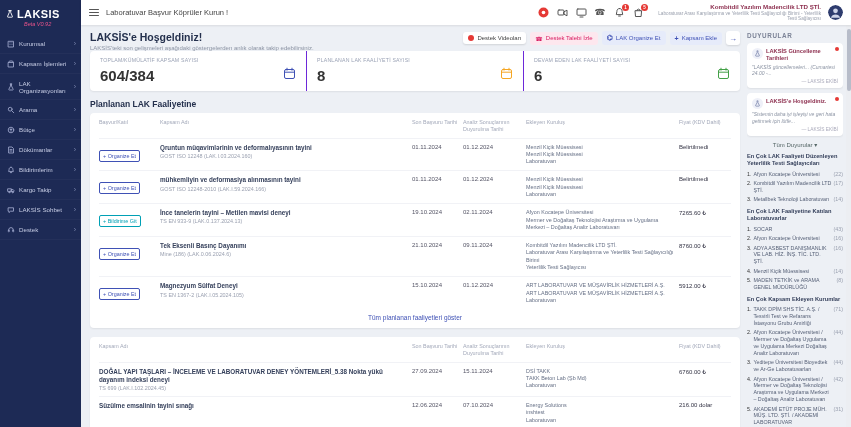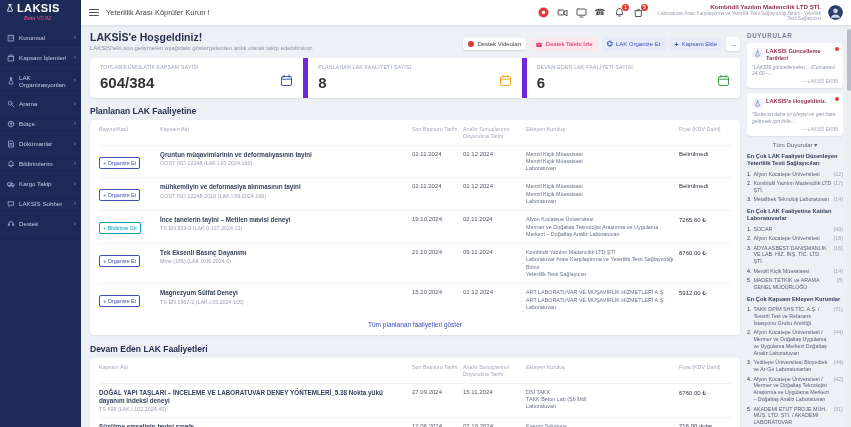--- a/index.html
+++ b/index.html
@@ -1,21 +1,21 @@
 <!DOCTYPE html>
 <html><head>
 <meta charset="utf-8">
 <style>
   *{box-sizing:border-box;margin:0;padding:0}
   html,body{width:851px;height:427px;overflow:hidden}
   body{font-family:"Liberation Sans","DejaVu Sans",sans-serif;background:#edf0f5;color:#333;display:flex;position:relative}
 
   
   .sidebar{width:81px;min-width:81px;background:#1d2a55;display:flex;flex-direction:column;color:#c6cce4}
-  .logo{display:flex;align-items:center;gap:3px;padding:2px 6px 1px 6px}
+  .logo{display:flex;align-items:center;gap:3px;padding:8px 6px 1px 6px}
   .logo-text{color:#fff;font-weight:bold;font-size:11px;letter-spacing:.4px}
   .beta{color:#e8538a;font-size:5.5px;font-style:italic;padding:0 6px 7px 24px}
   .menu-item{display:flex;align-items:center;gap:4px;padding:5.5px 5px 5.5px 7px;cursor:pointer;border-bottom:1px solid rgba(255,255,255,.03)}
   .menu-item .lbl{flex:1;font-size:6.2px;line-height:1.15}
   .menu-item .chev{color:#7d87ae;font-size:7px}
   .mi{width:8px;height:8px;flex-shrink:0;display:flex}
   .mi svg{width:8px;height:8px;stroke:#9aa3c7;fill:none;stroke-width:.9;stroke-linecap:round;stroke-linejoin:round}
 
   
   .content{flex:1;display:flex;flex-direction:column;min-width:0}
@@ -34,35 +34,35 @@
   .company-name{font-size:6.2px;font-weight:bold;color:#8d2f4f;white-space:nowrap}
   .company-sub{font-size:4.7px;color:#9aa0ae}
   .avatar{width:15px;height:15px;border-radius:50%;overflow:hidden;flex-shrink:0;cursor:pointer}
 
   
   .bodyarea{flex:1;display:flex;padding:6px 8px 0 9px;gap:7px;min-height:0}
   .main{flex:1;min-width:0}
   .rpanel{width:96px;min-width:96px;overflow:hidden}
 
   
-  .welcome{display:flex;align-items:flex-end;margin-bottom:7px}
+  .welcome{display:flex;align-items:flex-start;}
   .w-title{font-size:10.5px;font-weight:bold;color:#24304d}
   .w-sub{font-size:6px;color:#8b93a3;margin-top:2px}
   .w-btns{margin-left:auto;display:flex;gap:4px;align-items:center}
   .btn{font-size:6px;padding:3px 5px;border-radius:3px;display:flex;align-items:center;gap:3px;cursor:pointer;white-space:nowrap;border:none}
   .btn-white{background:#fff;color:#444;box-shadow:0 1px 2px rgba(0,0,0,.12)}
   .btn-red{background:#fde7ee;color:#d81b60}
   .btn-blue{background:#e6ebfa;color:#3f51b5}
   .btn-arrow{background:#fff;box-shadow:0 1px 2px rgba(0,0,0,.12);width:14px;height:14px;border-radius:3px;display:flex;align-items:center;justify-content:center;color:#3f51b5;font-size:8px;cursor:pointer}
   .dot-red{width:6px;height:6px;border-radius:50%;background:#e53935;display:inline-block}
   .plus-g{font-size:7px;font-weight:bold}
 
   
   .stats{background:#fff;border-radius:4px;display:flex;box-shadow:0 1px 2px rgba(0,0,0,.07);margin-bottom:8px}
-  .stat{flex:1;padding:6px 10px 7px;border-right:5px solid #6d28d9}
+  .stat{flex:1;padding:6px 10px 7px;border-right:1px solid #6d28d9}
   .stat:last-child{border-right:none}
   .stat-label{font-size:5.2px;color:#9aa2b5;letter-spacing:.2px;white-space:nowrap}
   .stat-row{display:flex;align-items:center;justify-content:space-between;margin-top:3px}
   .stat-value{font-size:15px;font-weight:bold;color:#333}
   .stat-icon svg{width:13px;height:13px;stroke:currentColor;fill:none;stroke-width:1;stroke-linecap:round}
 
   
   .sec-title{font-size:8.5px;font-weight:bold;color:#24304d;margin:2px 0 4px}
   .card{background:#fff;border-radius:4px;box-shadow:0 1px 2px rgba(0,0,0,.07);padding:1px 9px;margin-bottom:9px}
   .trow{display:flex;align-items:flex-start;padding:5px 0;border-bottom:1px solid #f1f2f6;gap:5px}
@@ -228,21 +228,21 @@
 </nav>
 
 <div class="content">
 
   <header class="topbar">
     <div class="hamburger">
         <div></div>
         <div></div>
         <div></div>
       </div>
-    <span class="topbar-title">Yeterlilik Arası Köprüler Kurun !</span>
+    <span class="topbar-title">Laboratuvar Başvur Köprüler Kurun !</span>
     <div class="topbar-spacer"></div>
     <div class="tb-icon">
       <svg viewBox="0 0 11 11">
           <circle cx="5.5" cy="5.5" r="5" fill="#e53935" stroke="none"></circle>
           <circle cx="5.5" cy="5.5" r="1.8" fill="#fff" stroke="none"></circle>
         </svg>
     </div>
     <div class="tb-icon">
       <svg viewBox="0 0 11 11">
           <rect x="1" y="3" width="6" height="5" rx="1"></rect>
@@ -430,21 +430,20 @@
           <div class="c-d2">01.12.2024</div>
           <div class="c-org org">ART LABORATUVAR VE MÜŞAVİRLİK HİZMETLERİ A.Ş.
 ART LABORATUVAR VE MÜŞAVİRLİK HİZMETLERİ A.Ş.
 Laboratuvarı</div>
           <div class="c-price">5912.00 ₺</div>
         </div>
 
         <button class="more">Tüm planlanan faaliyetleri göster</button>
       </section>
 
-      <div class="sec-title">Devam Eden LAK Faaliyetleri</div>
       <section class="card">
         <div class="trow thead">
           <div class="c-name">Kapsam Adı</div>
           <div class="c-d1">Son Başvuru Tarihi</div>
           <div class="c-d2">Analiz Sonuçlarının Duyurulma Tarihi</div>
           <div class="c-org">Ekleyen Kuruluş</div>
           <div class="c-price">Fiyat (KDV Dahil)</div>
         </div>
 
         <div class="trow">

